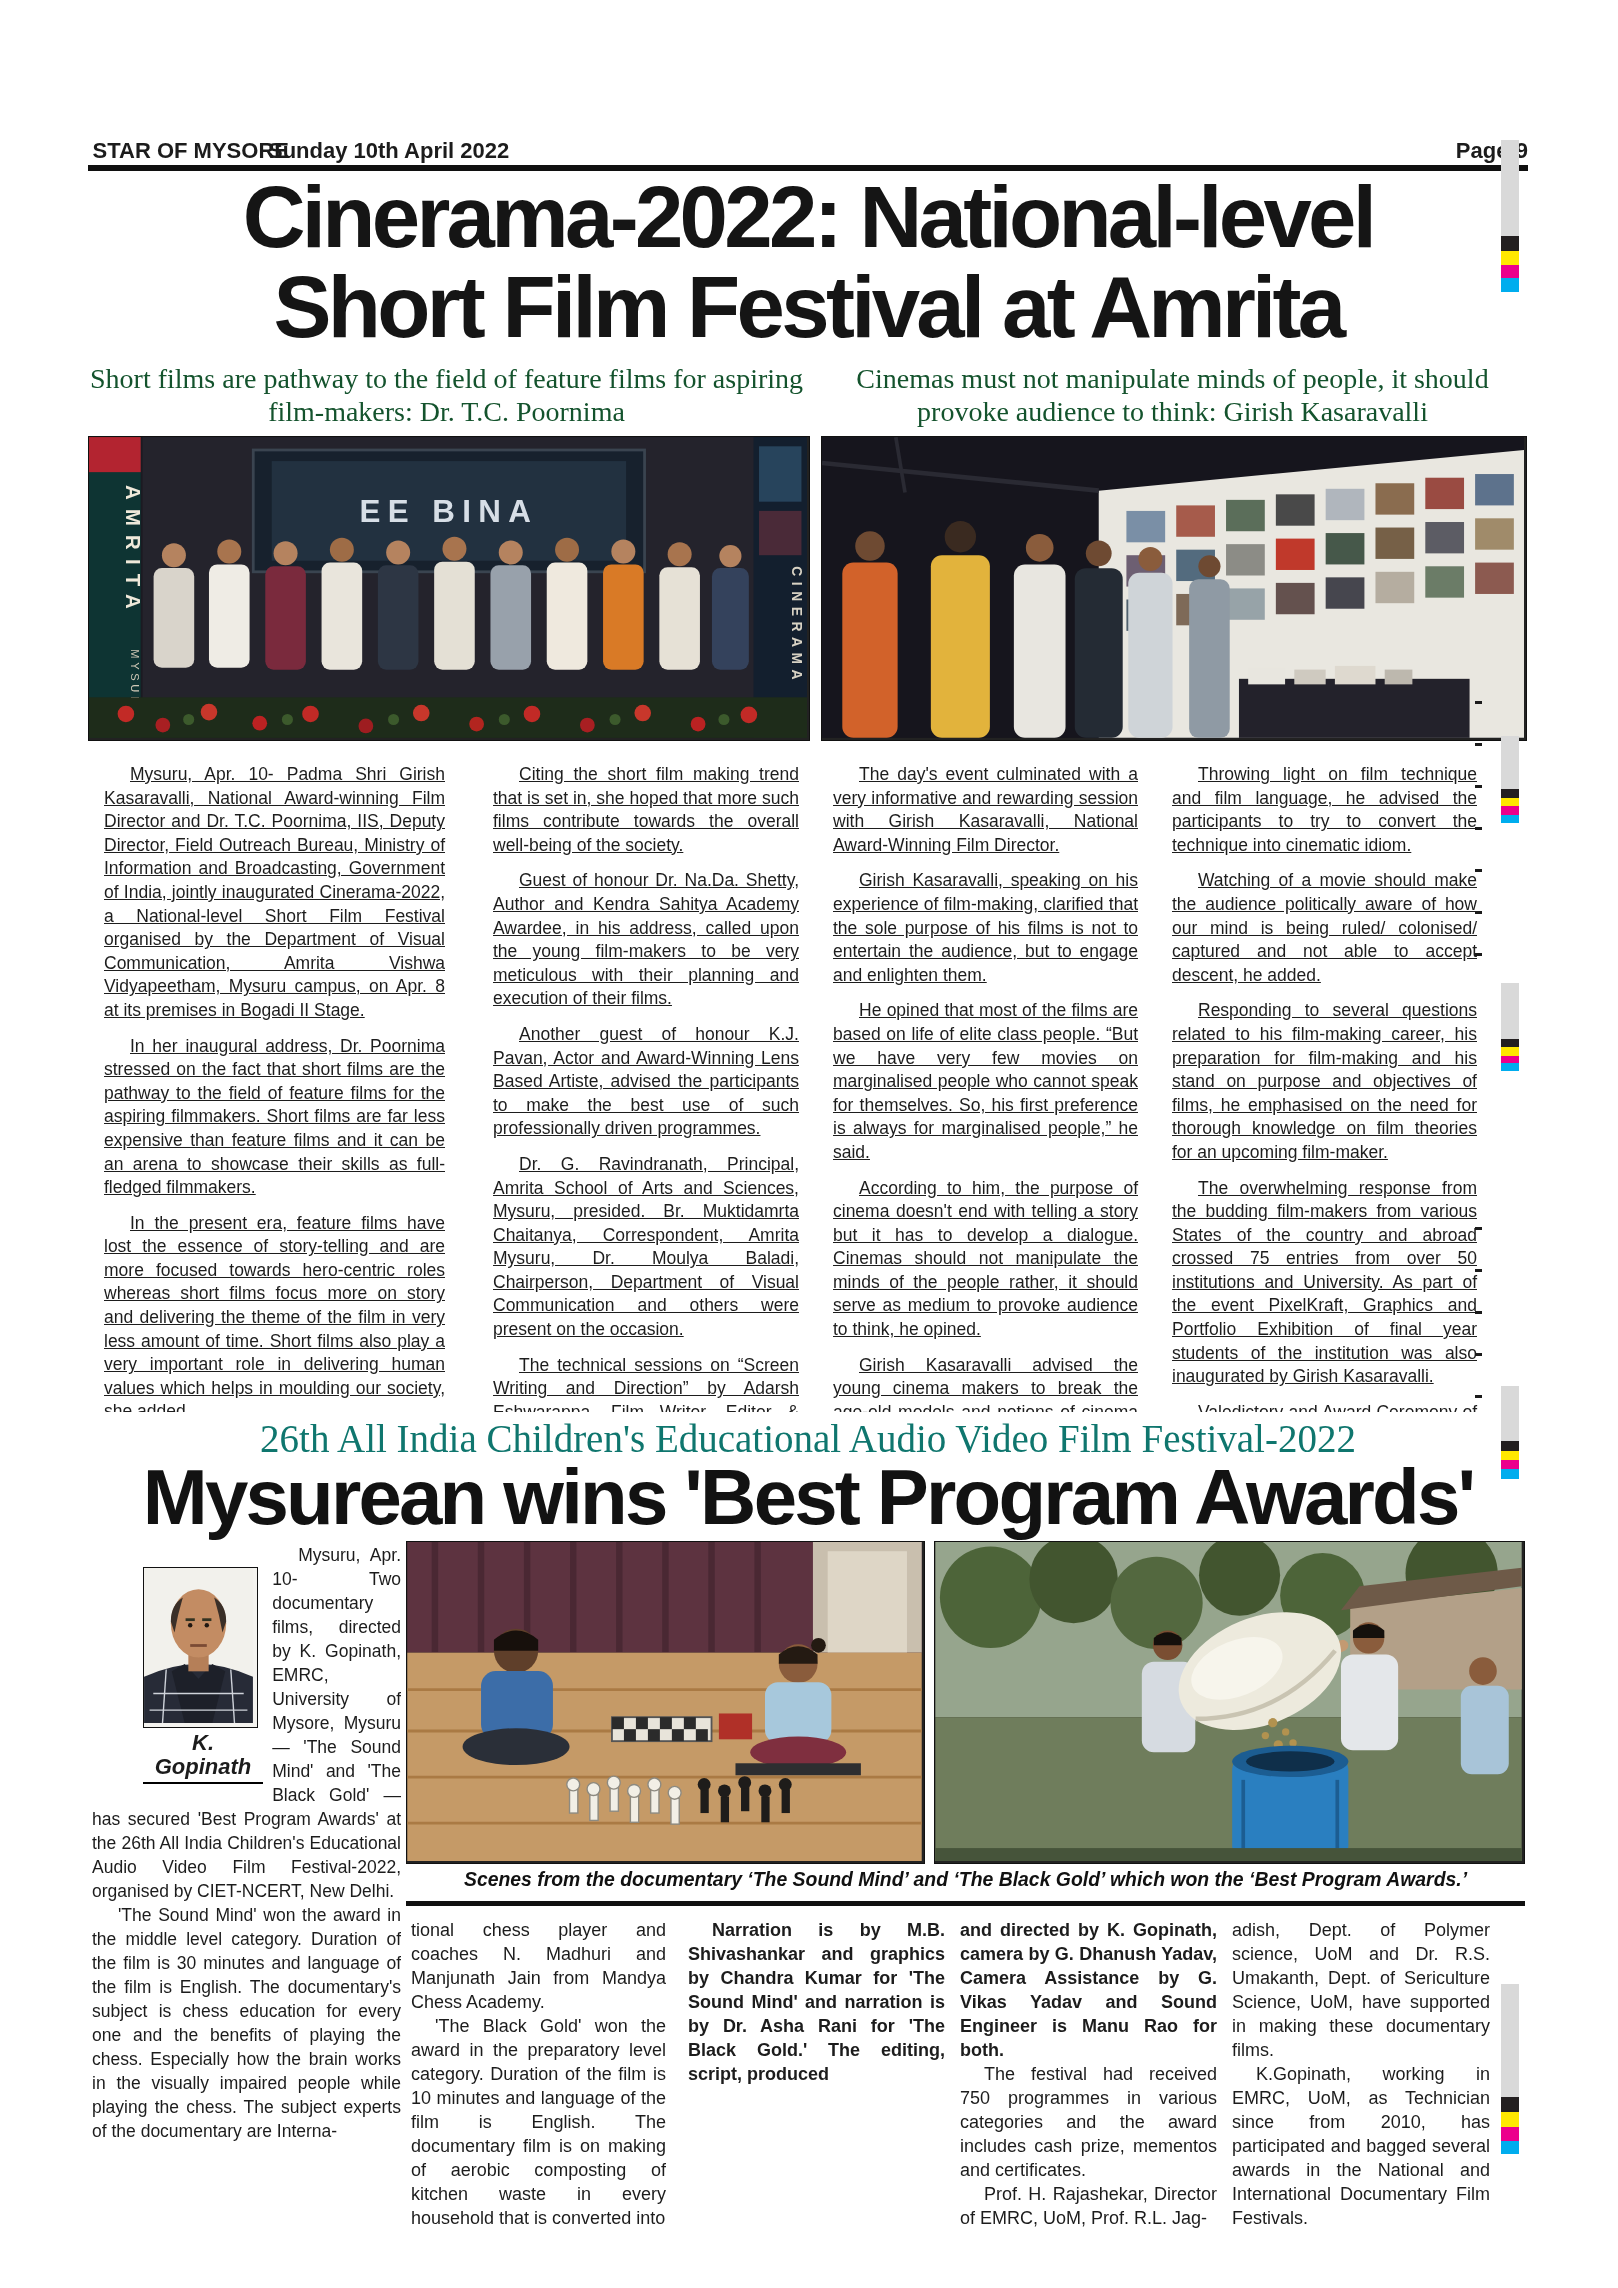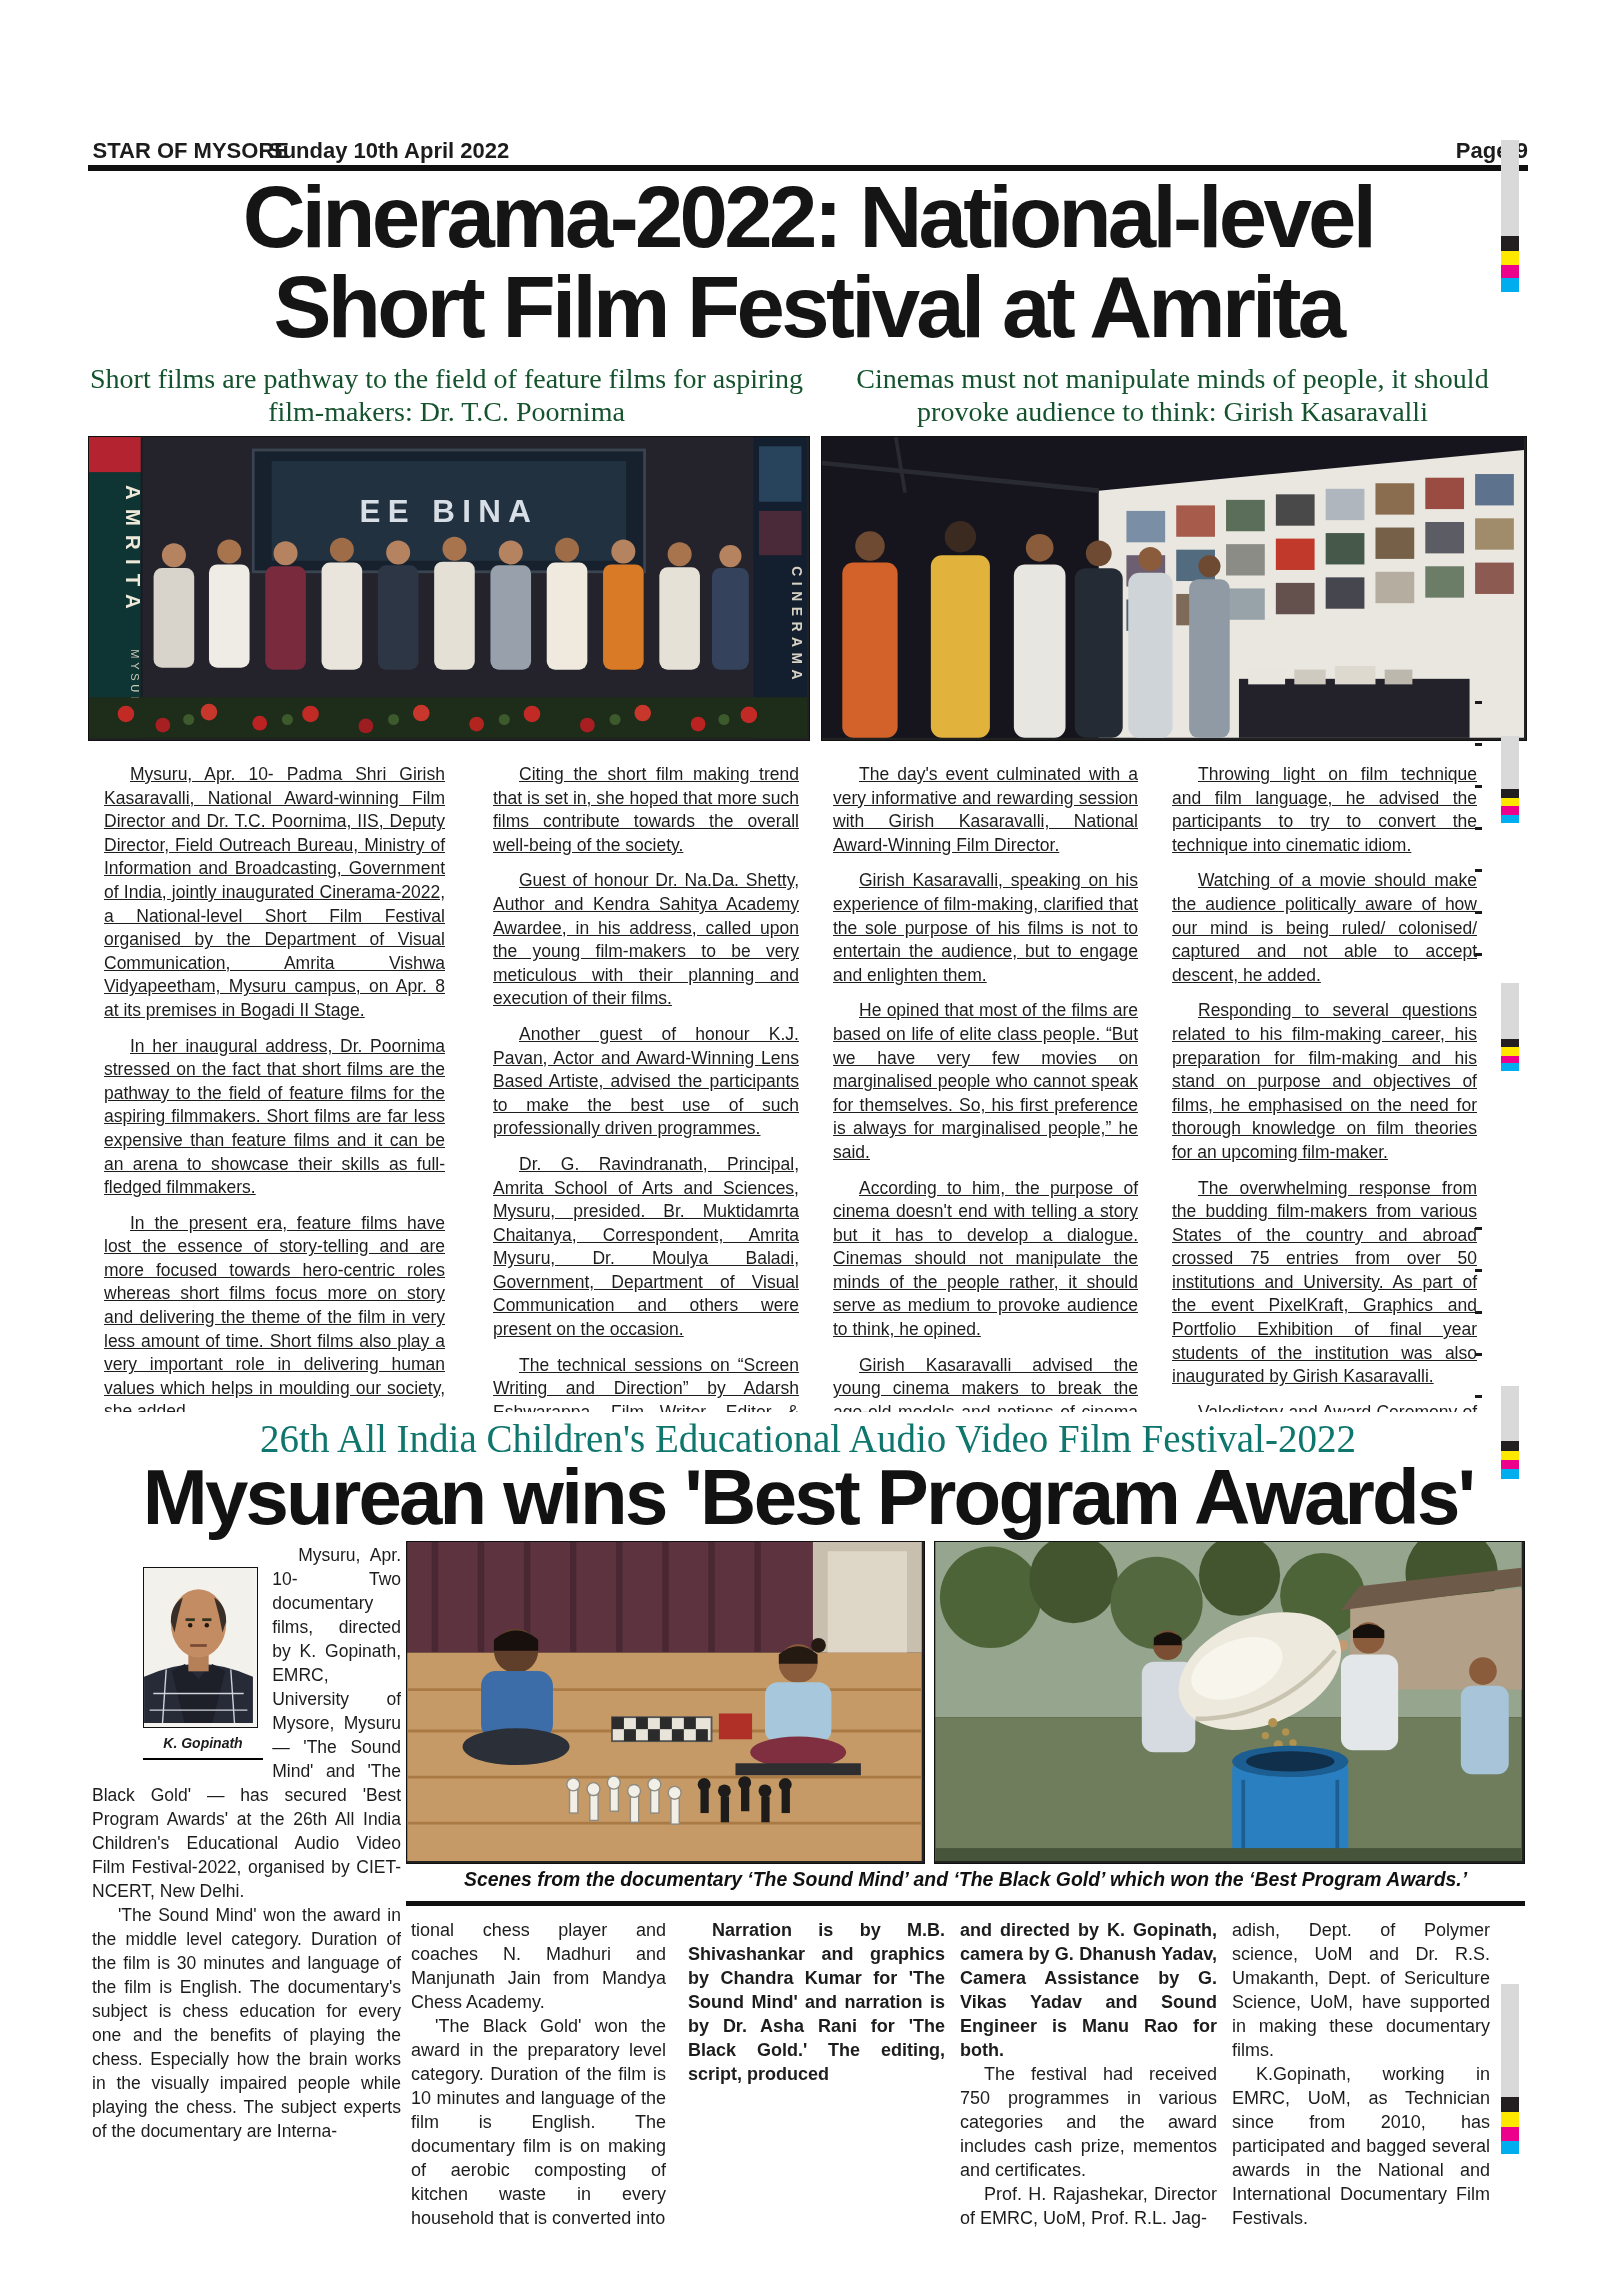--- a/index.html
+++ b/index.html
@@ -54,21 +54,21 @@
   .h2{
     position:absolute;left:88px;top:1456px;width:1440px;text-align:center;font-weight:bold;
     font-size:78px;letter-spacing:-2.8px;line-height:83px;color:#121212;white-space:nowrap;
   }
   #a2intro{position:absolute;left:92px;top:1543px;width:309px;height:681px;font-size:17.5px;line-height:24px;text-align:justify;overflow:hidden;}
   #a2intro p{margin:0;text-indent:26px;}
   .portrait-float{
     float:left;width:120px;margin:24px 9.2px 5.5px 51px;border-bottom:2.8px solid #000;padding-bottom:1.8px;
   }
   .portrait-frame{border:1.8px solid #111;width:113px;height:159px;overflow:hidden;background:#f4f3ef;}
-  .portrait-cap{font-weight:bold;font-style:italic;font-size:14px;text-align:center;padding:2.8px 0 1.8px 0;}
+  .portrait-cap{font-weight:bold;font-style:italic;font-size:22px;text-align:center;padding:2.8px 0 1.8px 0;}
 
   .photo-caption{
     position:absolute;left:406px;top:1868px;width:1119px;text-align:center;
     font-weight:bold;font-style:italic;font-size:19.4px;color:#111;
   }
   .caption-rule{position:absolute;left:406px;top:1901px;width:1119px;height:4.6px;background:#101010;}
 
   .bcol{position:absolute;top:1918px;height:316px;font-size:18px;line-height:24px;text-align:justify;overflow:hidden;}
   .bcol p{margin:0;text-indent:24px;}
   .bcol p.noindent{text-indent:0;}
@@ -266,21 +266,21 @@
 
 <div id="a1c1" class="col">
   <p>Mysuru, Apr. 10- Padma Shri Girish Kasaravalli, National Award-winning Film Director and Dr. T.C. Poornima, IIS, Deputy Director, Field Outreach Bureau, Ministry of Information and Broadcasting, Government of India, jointly inaugurated Cinerama-2022, a National-level Short Film Festival organised by the Department of Visual Communication, Amrita Vishwa Vidyapeetham, Mysuru campus, on Apr. 8 at its premises in Bogadi II Stage.</p>
   <p>In her inaugural address, Dr. Poornima stressed on the fact that short films are the pathway to the field of feature films for the aspiring filmmakers. Short films are far less expensive than feature films and it can be an arena to showcase their skills as full-fledged filmmakers.</p>
   <p>In the present era, feature films have lost the essence of story-telling and are more focused towards hero-centric roles whereas short films focus more on story and delivering the theme of the film in very less amount of time. Short films also play a very important role in delivering human values which helps in moulding our society, she added.</p>
 </div>
 <div id="a1c2" class="col">
   <p>Citing the short film making trend that is set in, she hoped that more such films contribute towards the overall well-being of the society.</p>
   <p>Guest of honour Dr. Na.Da. Shetty, Author and Kendra Sahitya Academy Awardee, in his address, called upon the young film-makers to be very meticulous with their planning and execution of their films.</p>
   <p>Another guest of honour K.J. Pavan, Actor and Award-Winning Lens Based Artiste, advised the participants to make the best use of such professionally driven programmes.</p>
-  <p>Dr. G. Ravindranath, Principal, Amrita School of Arts and Sciences, Mysuru, presided. Br. Muktidamrta Chaitanya, Correspondent, Amrita Mysuru, Dr. Moulya Baladi, Government, Department of Visual Communication and others were present on the occasion.</p>
+  <p>Dr. G. Ravindranath, Principal, Amrita School of Arts and Sciences, Mysuru, presided. Br. Muktidamrta Chaitanya, Correspondent, Amrita Mysuru, Dr. Moulya Baladi, Chairperson, Department of Visual Communication and others were present on the occasion.</p>
   <p>The technical sessions on “Screen Writing and Direction” by Adarsh Eshwarappa, Film Writer, Editor &amp; Director and “Aesthetics in Film-making” by Abhaya Simha, Film-maker and Screen Writer that followed benefited the participants in understanding the various nuances of film-making.</p>
 </div>
 <div id="a1c3" class="col">
   <p>The day's event culminated with a very informative and rewarding session with Girish Kasaravalli, National Award-Winning Film Director.</p>
   <p>Girish Kasaravalli, speaking on his experience of film-making, clarified that the sole purpose of his films is not to entertain the audience, but to engage and enlighten them.</p>
   <p>He opined that most of the films are based on life of elite class people. “But we have very few movies on marginalised people who cannot speak for themselves. So, his first preference is always for marginalised people,” he said.</p>
   <p>According to him, the purpose of cinema doesn't end with telling a story but it has to develop a dialogue. Cinemas should not manipulate the minds of the people rather, it should serve as medium to provoke audience to think, he opined.</p>
   <p>Girish Kasaravalli advised the young cinema makers to break the age-old models and notions of cinema making and experiment with fresh minds.</p>
 </div>
 <div id="a1c4" class="col">

